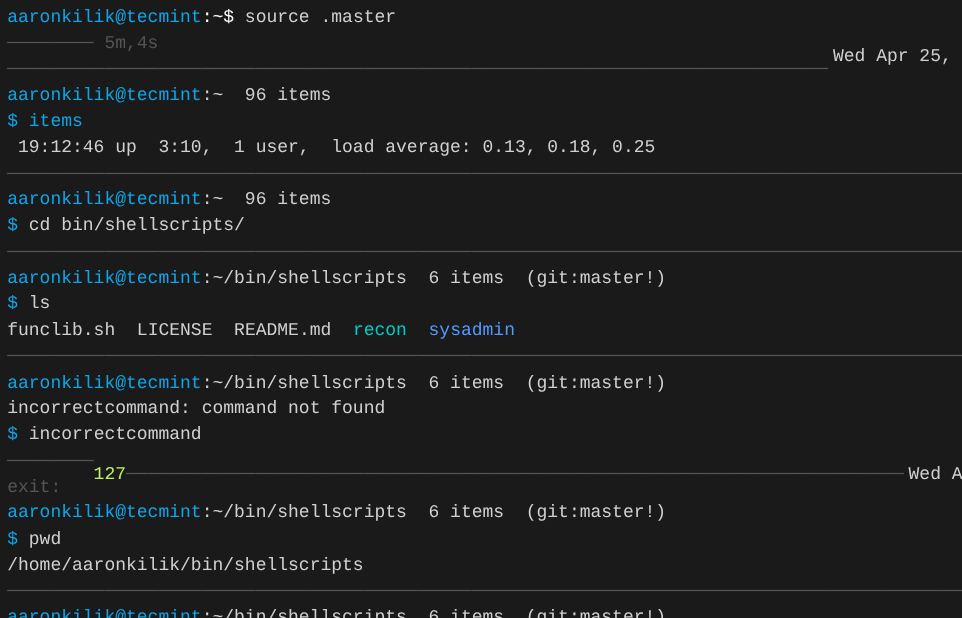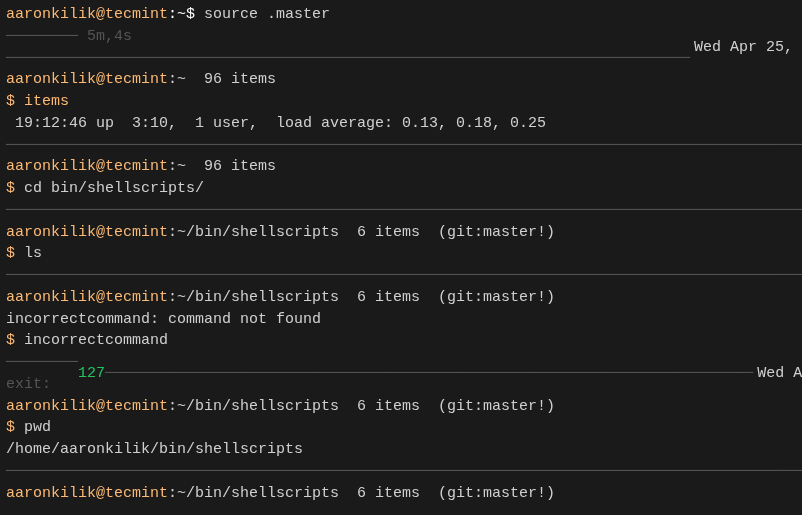--- a/index.html
+++ b/index.html
@@ -16,23 +16,23 @@
       background-color: #1a1a1a;
       width: 100%;
       height: 100%;
       padding: 4px 6px;
       line-height: 1.45;
     }
     .line {
       white-space: pre;
       display: block;
     }
-    .green { color: #fdba74; }
+    .green { color: #0ea5e9; }
     .white { color: #ffffff; }
-    .red { color: #22c55e; }
+    .red { color: #bef264; }
     .cyan { color: #00cccc; }
     .blue { color: #5599ff; }
     .sep-line {
       display: flex;
       align-items: center;
     }
     .dashes {
       color: #555;
       flex: 1;
     }
@@ -71,20 +71,21 @@
 
   <div class="sep-line">
     <span class="dashes">─────────────────────────────────────────────────────────────────────────────────────────────</span>
 
   </div>
 
   <div class="line"><span class="green">aaronkilik@tecmint</span><span>:~/bin/shellscripts  </span><span>6 items</span><span>  (git:master!)</span></div>
 
   <div class="line"><span class="green">$</span><span> ls</span></div>
 
+  <div class="line"><span>funclib.sh</span><span>  </span><span>LICENSE</span><span>  </span><span>README.md</span><span>  </span><span class="cyan">recon</span><span>  </span><span class="blue">sysadmin</span></div>
 
   <div class="sep-line">
     <span class="dashes">─────────────────────────────────────────────────────────────────────────────────────────────</span>
 
   </div>
 
   <div class="line"><span class="green">aaronkilik@tecmint</span><span>:~/bin/shellscripts  </span><span>6 items</span><span>  (git:master!)</span></div>
 
   <div class="line">incorrectcommand: command not found</div>
 

